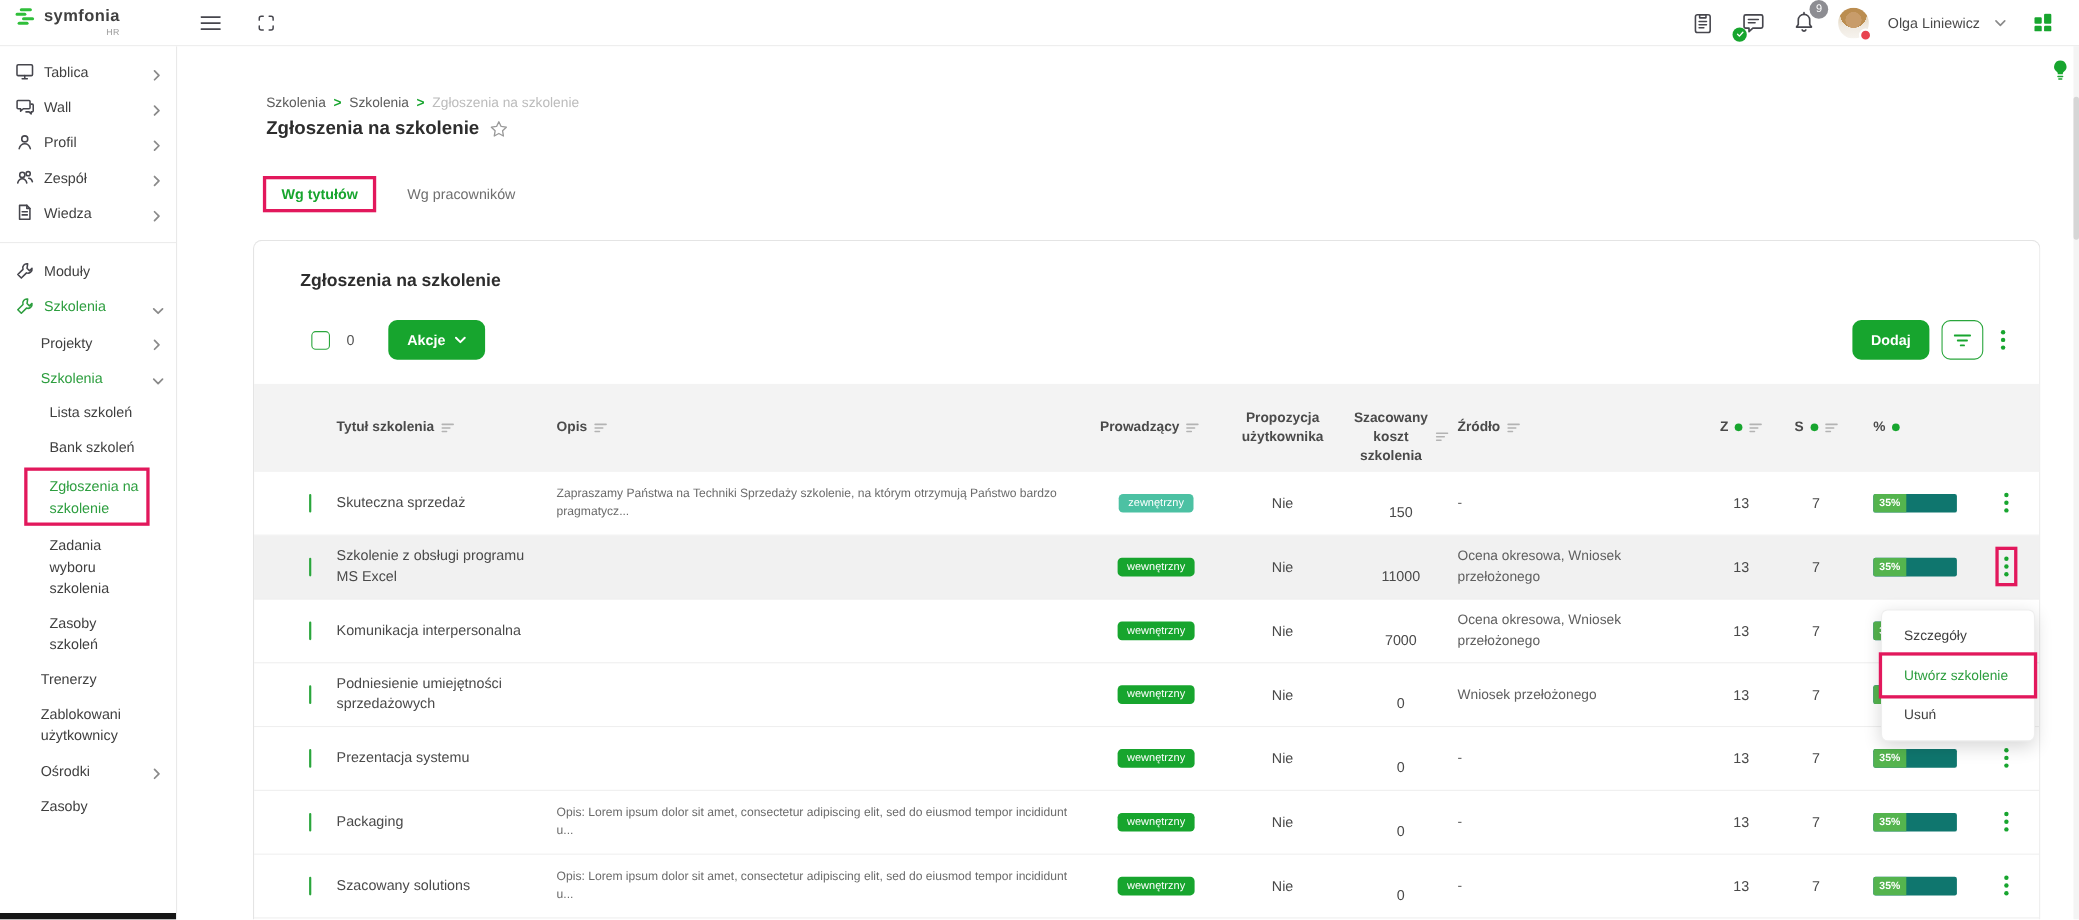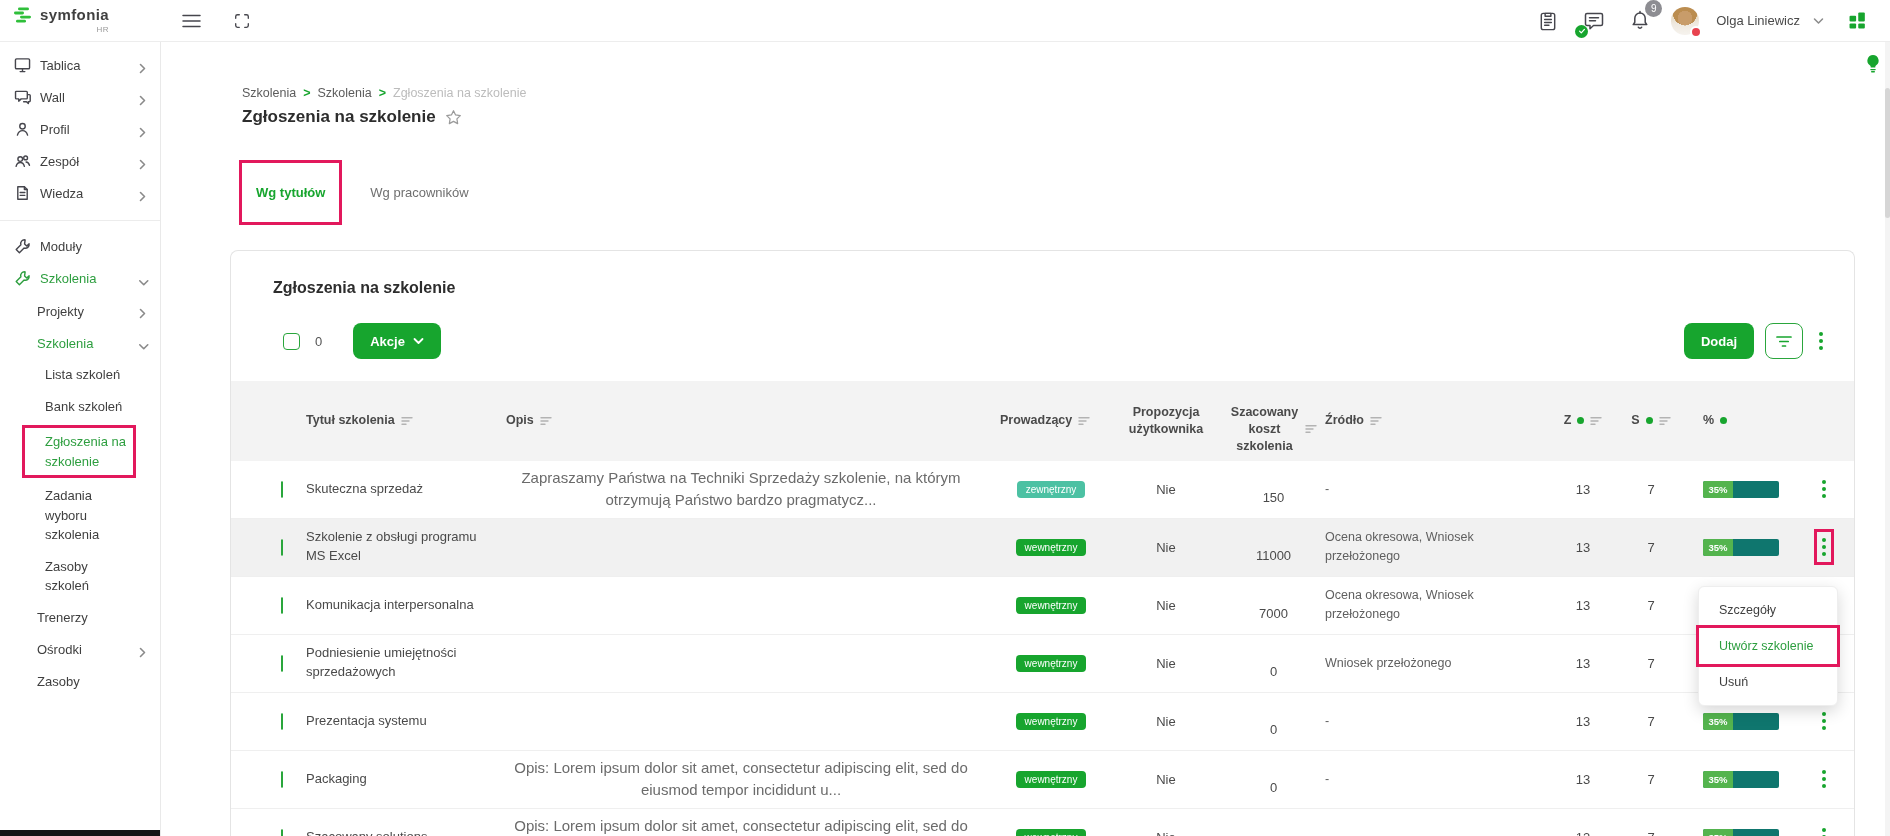--- a/index.html
+++ b/index.html
@@ -52,21 +52,21 @@
   
   .main { position:absolute; left:161px; top:42px; right:0; bottom:0; background:#fff; padding-left:69px; overflow:hidden; }
   .breadcrumb { margin:44px 0 0 12px; font-size:12.5px; color:#5c5c5c; display:flex; gap:7px; align-items:center; }
   .crumb.last { color:#bcbcbc; }
   .crumb-sep { color:#17a52e; font-weight:700; }
   .page-title { margin:7px 0 0 12px; font-size:17px; font-weight:700; color:#2d2d2d;
                 display:flex; align-items:center; gap:9px; }
   .tabs { margin:33px 0 0 9px; display:flex; align-items:center; gap:24px; font-size:13px; color:#6f6f6f; }
   .tab { padding:8px 4px; cursor:pointer; }
   .tab.active { color:#17a52e; font-weight:700; }
-  .tab.annotated { border:3px solid #e2185c; padding:22px 14px;text-align:center; }
+  .tab.annotated { border:3px solid #e2185c; padding:6px 14px;text-align:center; }
 
   
   .card { margin-top:25px; width:1625px; background:#fff; border:1px solid #e4e4e4; border-bottom:none;
           border-radius:8px 8px 0 0; padding-top:28px; min-height:620px; position:relative; }
   .card-heading { font-size:16px; font-weight:700; color:#2d2d2d; margin:0 0 26px 42px; }
   .toolbar { display:flex; align-items:center; margin:0 26px 22px 26px; }
   .toolbar-left { display:flex; align-items:center; gap:15px; margin-left:26px; }
   .checkbox { width:17px; height:17px; border:1.6px solid #2aa63c; border-radius:4px; background:#fff; flex:none; cursor:pointer; }
   .count { font-size:13px; color:#555; }
   .btn { height:36px; background:#17a52e; color:#fff; font-weight:700; font-size:13px; border:none;
@@ -92,30 +92,30 @@
   .c-src   { flex:0 0 228px; padding-right:26px; }
   .c-z, .c-s { flex:0 0 68px; text-align:center; }
   .c-pct   { flex:0 0 112px; padding-left:14px; }
   .c-menu  { flex:0 0 53px; display:flex; justify-content:center; position:relative; }
   .th.c-badge { justify-content:flex-start; }
   .th-inner { display:inline-flex; align-items:center; gap:6px; }
   .info-dot { width:7px; height:7px; border-radius:50%; background:#17a52e; display:inline-block; }
   .row { display:flex; align-items:center; min-height:58px; border-bottom:1px solid #efefef;
          font-size:13px; color:#4a4a4a; position:relative; }
   .row.hl { background:#f1f1f1; z-index:10; }
-  .cell.c-desc { font-size:15px; color:#6b6b6b; line-height:1.5;text-align:center; }
+  .cell.c-desc { font-size:11px; color:#6b6b6b; line-height:1.5; }
   .cell.c-src  { font-size:12.5px; color:#5f5f5f; line-height:1.5; }
   .cell.c-title { line-height:1.45; }
   .badge { font-size:10px; color:#fff; padding:3px 9px; border-radius:4px; white-space:nowrap;text-align:right; }
   .pct-bar { width:76px; height:17px; background:#0f766e; border-radius:2px; display:flex; overflow:hidden; }
   .pct-fill { background:#54b44e; color:#fff; font-size:9.5px; font-weight:700; min-width:30px;
               display:flex; align-items:center; justify-content:center; }
 
   
-  .context-menu { position:absolute; top:60px; right:16px; width:140px; background:#fff;
+  .context-menu { position:absolute; top:60px; right:4px; width:140px; background:#fff;
                   border:1px solid #eee; border-radius:6px; box-shadow:0 5px 16px rgba(0,0,0,.16);
                   padding:5px 0; z-index:30; }
   .menu-item { padding:11px 8px 11px 20px; font-size:12.5px; color:#3f3f3f; cursor:pointer; }
   .menu-item.green { color:#2d9e3f; }
   .menu-item.annotated { outline:3px solid #e2185c; }
 
   .help-fab { position:absolute; top:12px; right:9px; background:none; border:none; cursor:pointer; z-index:15; }
   .scroll-track { position:absolute; right:0; top:42px; bottom:0; width:5px; background:#f4f4f4; }
   .scroll-thumb { position:absolute; right:0; top:46px; width:5px; height:130px; background:#d6d6d6; border-radius:3px; }
 </style>
@@ -303,20 +303,23 @@
       <div class="side-item lvl2">
         <span class="lbl">Zadania wyboru szkolenia</span>
       </div>
       <div class="side-item lvl2">
         <span class="lbl">Zasoby szkoleń</span>
       </div>
       <div class="side-item lvl1">
         <span class="lbl">Trenerzy</span>
       </div>
       <div class="side-item lvl1">
+        <span class="lbl">Zablokowani użytkownicy</span>
+      </div>
+      <div class="side-item lvl1">
         <span class="lbl">Ośrodki</span>
         <span class="chev"><svg width="9" height="11" viewBox="0 0 9 11" class="oicon" style="stroke:#8a8a8a;stroke-width:1.6">
             <path d="M2.5 1.5l4 4-4 4"></path>
           </svg></span>
       </div>
       <div class="side-item lvl1">
         <span class="lbl">Zasoby</span>
       </div>
     </nav>
   <div class="sidebar-strip"></div>

